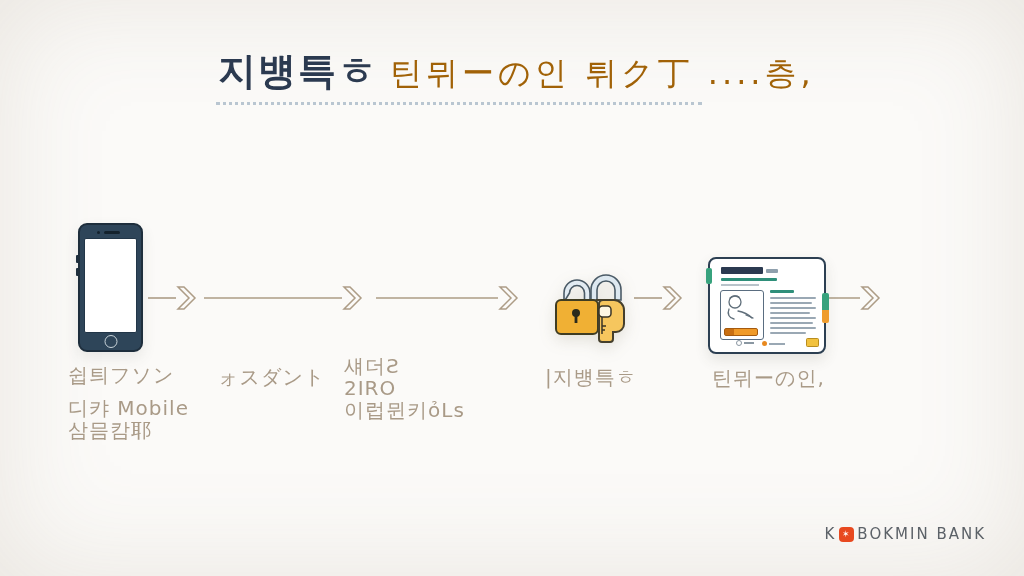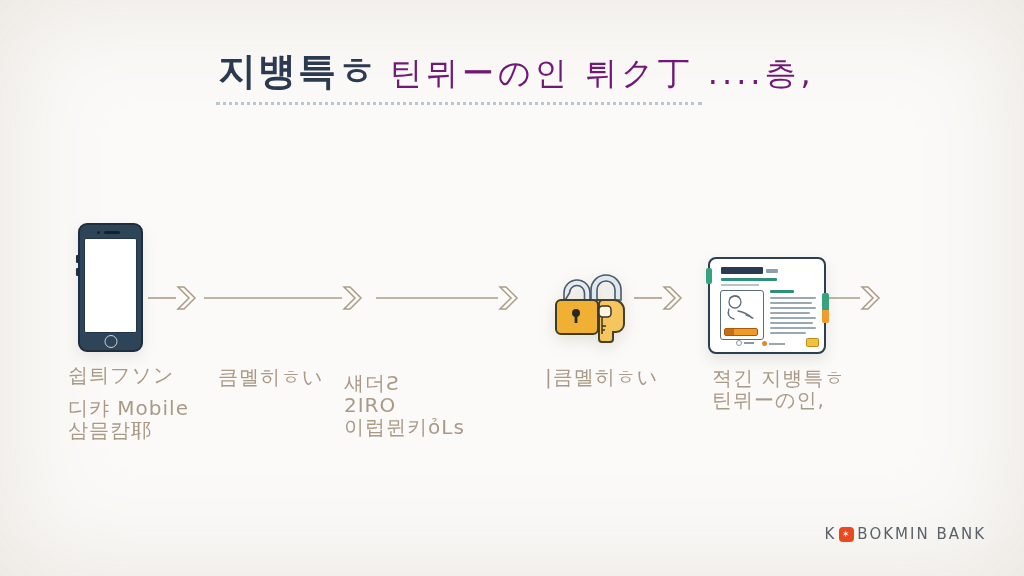--- a/index.html
+++ b/index.html
@@ -5,21 +5,21 @@
   html,body{margin:0;padding:0;background:#e8e8e6;}
   .canvas{
     position:relative;width:1024px;height:576px;overflow:hidden;
     background:#fbfaf8;
     box-shadow:inset 0 0 110px rgba(140,124,100,.16);
     font-family:"DejaVu Sans","Liberation Sans",sans-serif;
   }
   
   .title{position:absolute;left:218px;top:46px;white-space:nowrap;}
   .title-bold{font-size:38px;font-weight:800;color:#2b3a50;letter-spacing:2px;}
-  .title-light{font-size:32px;font-weight:400;color:#701a75;letter-spacing:4px;margin-left:12px;}
+  .title-light{font-size:32px;font-weight:400;color:#a16207;letter-spacing:4px;margin-left:12px;}
   .title-underline{position:absolute;left:-2px;top:56px;width:486px;height:0;border-bottom:3px dotted #b9c6d1;}
   
   .phone{position:absolute;left:78px;top:223px;width:61px;height:125px;background:#2e4559;
          border:2px solid #1e2e3c;border-radius:9px;box-shadow:0 6px 14px rgba(80,80,70,.10);}
   .phone .screen{position:absolute;left:4px;right:4px;top:13px;bottom:17px;background:#fff;border-radius:2px;border:1px solid #223648;}
   .phone .speaker{position:absolute;top:6px;left:24px;width:16px;height:3px;background:#14222d;border-radius:2px;}
   .phone .camera{position:absolute;top:6px;left:17px;width:3px;height:3px;background:#14222d;border-radius:50%;}
   .phone .home{position:absolute;bottom:2px;left:50%;transform:translateX(-50%);width:11px;height:11px;border:1px solid #c9d4da;border-radius:50%;}
   .phone .btn1,.phone .btn2{position:absolute;left:-4px;width:3px;height:8px;background:#1e2e3c;border-radius:1px;}
   .phone .btn1{top:30px}.phone .btn2{top:43px}
@@ -156,32 +156,31 @@
     </div>
     <div class="badge"></div>
   </div>
 
   <div class="slabel" style="left:68px;top:364px">
     <div class="t">쉽틔フソン</div>
     <div>디캬 Mobile</div>
     <div>삼믐캄耶</div>
   </div>
   <div class="slabel" style="left:218px;top:366px">
-    <div class="t">큼몔히ㅎい</div>
+    <div class="t">ォスダント</div>
   </div>
-  <div class="slabel" style="left:344px;top:372px">
+  <div class="slabel" style="left:344px;top:355px">
     <div>섀더Ƨ</div>
     <div>2IRO</div>
     <div>이럽뮌키ỏLs</div>
   </div>
   <div class="slabel" style="left:545px;top:366px">
-    <div>|큼몔히ㅎい</div>
+    <div>|지뱽특ㅎ</div>
   </div>
   <div class="slabel" style="left:712px;top:367px">
-    <div>젹긴 지뱽특ㅎ</div>
     <div>틴뮈ーの인,</div>
   </div>
 
   <div class="logo">
     <span>K</span>
     <span class="badge">
         <span>✶</span>
       </span>
     <span>BOKMIN BANK</span>
   </div>

